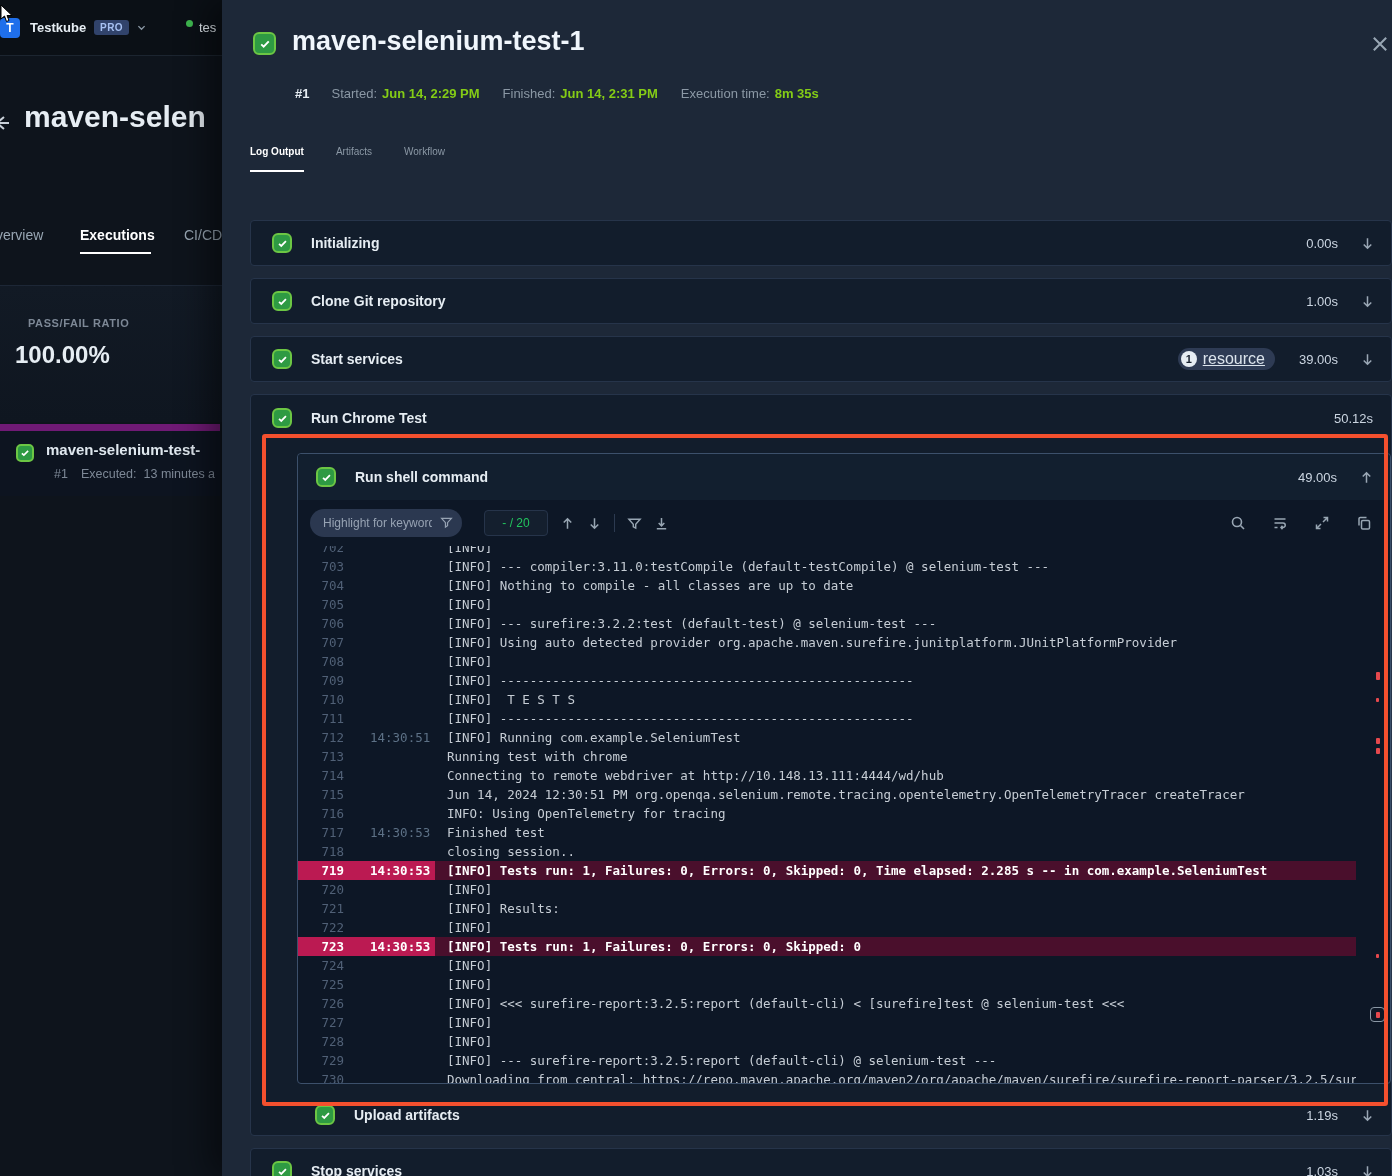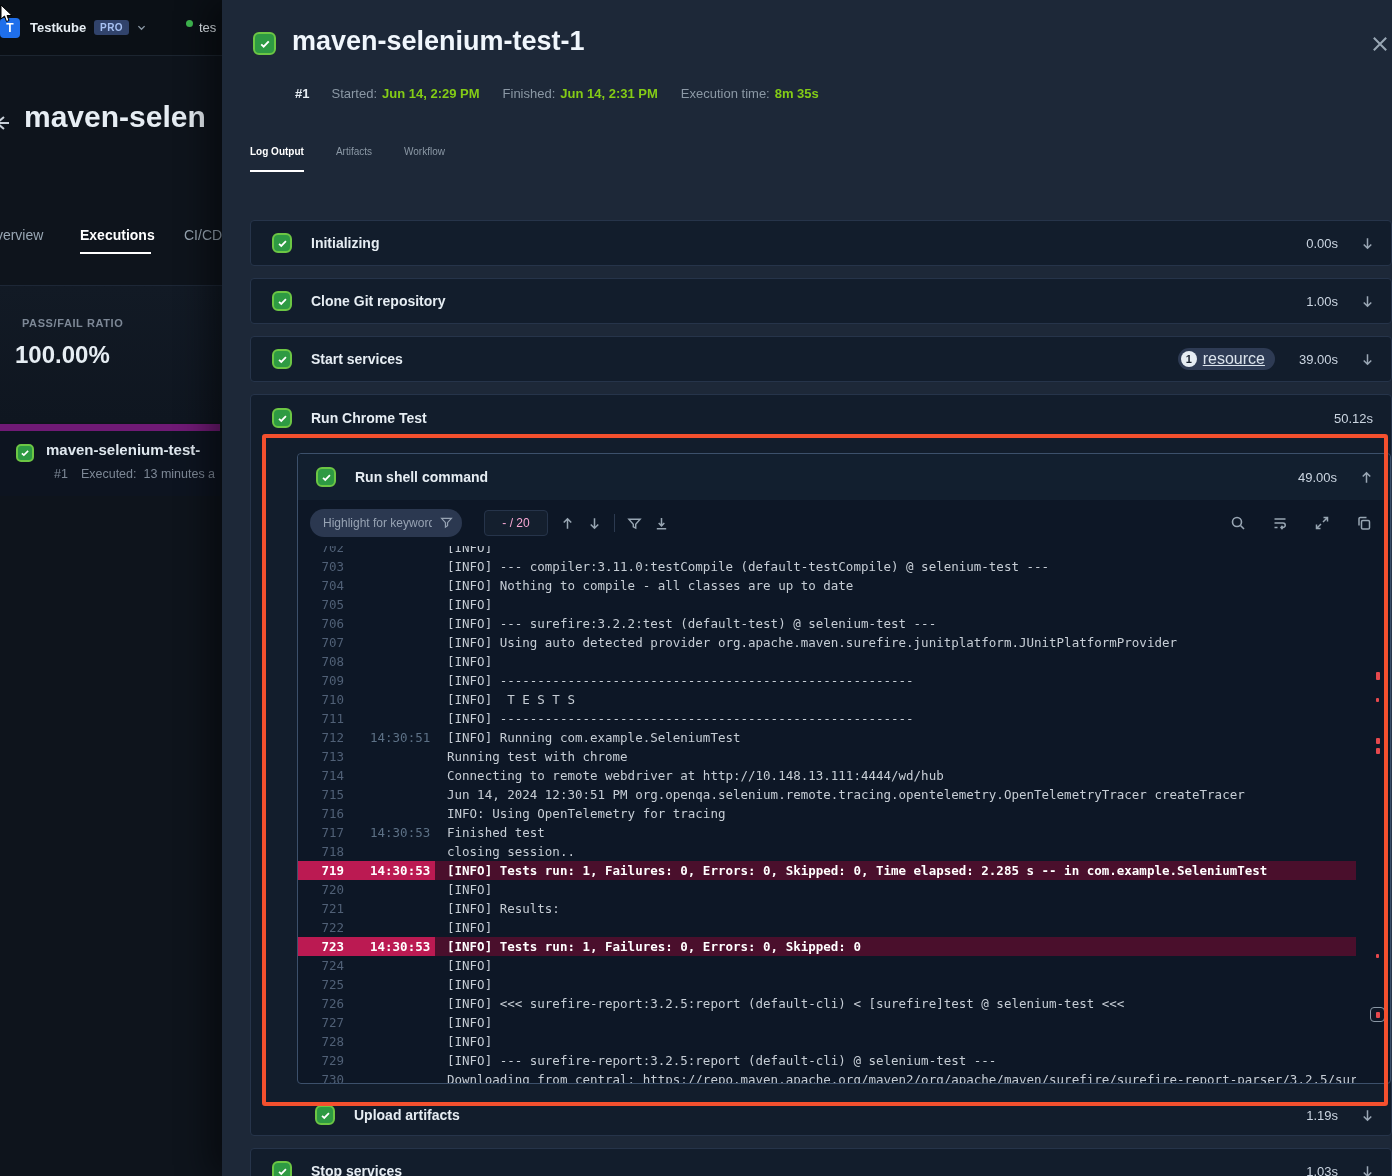--- a/index.html
+++ b/index.html
@@ -24,21 +24,21 @@
 
   .back-arrow { position:absolute; left:-8px; top:113px; color:#c9d1d9; }
   .bg-title { position:absolute; left:24px; top:100px; width:198px; font-size:30px; font-weight:700; color:#e6edf3; white-space:nowrap; overflow:hidden; }
 
   .bg-tab { position:absolute; top:227px; font-size:14px; color:#98a6b3; white-space:nowrap; cursor:pointer; }
   .bg-tab.active { color:#ffffff; font-weight:600; }
   .bg-tab-underline { position:absolute; left:80px; top:252px; width:71px; height:2px; background:#ffffff; }
 
   .ratio-panel { position:absolute; left:0; top:285px; width:222px; height:137px;
                  background:linear-gradient(180deg,#121a25,#0f1620); border-top:1px solid #1d2736; }
-  .ratio-label { position:absolute; left:22px; top:31px; font-size:11px; font-weight:600; letter-spacing:.6px; color:#7d8896; }
+  .ratio-label { position:absolute; left:28px; top:31px; font-size:11px; font-weight:600; letter-spacing:.6px; color:#7d8896; }
   .ratio-value { position:absolute; left:15px; top:55px; font-size:24px; font-weight:700; color:#e6edf3; }
 
   .exec-item { position:absolute; left:0; top:424px; width:220px; height:72px; background:#0d1420; border-top:7px solid #701a75; cursor:pointer; }
   .exec-name { position:absolute; left:46px; top:10px; width:176px; font-size:15px; font-weight:600; color:#dfe7ee; white-space:nowrap; overflow:hidden; }
   .exec-meta { position:absolute; left:54px; top:36px; font-size:12.5px; color:#7d8896; display:flex; }
   .exec-meta .m1 { margin-right:13px; } .exec-meta .m2 { margin-right:7px; }
 
   
   .check { width:20px; height:20px; flex:none; border-radius:6px; background:#2e9a43; border:2px solid #6cc644;
            display:flex; align-items:center; justify-content:center; color:#fff; }
@@ -81,21 +81,21 @@
   .shell { margin:12px 0 8px 46px; width:1094px; background:#0d1726; border:1px solid #3c506b; border-radius:4px; }
   .shell-head { height:46px; display:flex; align-items:center; padding:0 16px 0 18px; background:#121f2f; border-radius:4px 4px 0 0; cursor:pointer; }
 
   .log-toolbar { height:46px; display:flex; align-items:center; padding:0 18px 0 12px; gap:12px; }
   .kw-input { width:152px; height:28px; border-radius:14px; background:#2b3850; border:none; outline:none;
               padding:0 30px 0 13px; font-size:12px; color:#cfd8e3; font-family:"Liberation Sans",sans-serif; }
   .kw-input::placeholder { color:#97a3b3; }
   .kw-funnel { position:absolute; right:9px; top:7px; color:#97a3b3; pointer-events:none; }
   .kw-wrap { position:relative; margin-right:10px; }
   .match-counter { width:64px; height:26px; background:#141f2e; border:1px solid #26344a; border-radius:4px;
-                   display:flex; align-items:center; justify-content:center; font-size:12px; color:#f9a8d4; }
+                   display:flex; align-items:center; justify-content:center; font-size:12px; color:#22c55e; }
   .tb-icon { color:#98a6b3; cursor:pointer; }
   .tb-sep { width:1px; height:18px; background:#2c3a50; }
   .tb-right { margin-left:auto; display:flex; align-items:center; gap:26px; color:#a9b4c0; }
 
   
   .log-area { position:relative; height:537px; overflow:hidden; font-family:"DejaVu Sans Mono", monospace; font-size:12.5px; }
   .log-line { display:flex; align-items:center; height:19px; margin-right:34px; overflow:hidden; white-space:pre; }
   .log-line:first-child { margin-top:-8px; }
   .ln-num  { width:46px; flex:none; text-align:right; color:#506076; }
   .ln-time { width:60px; flex:none; margin-left:26px; color:#5d7186; }

